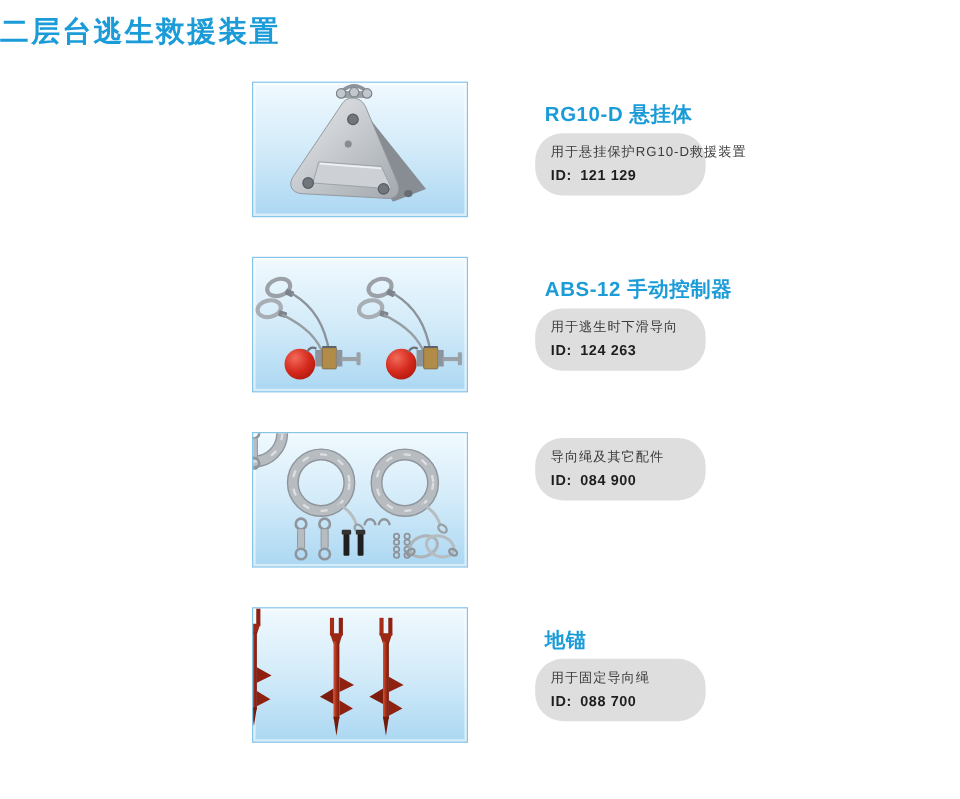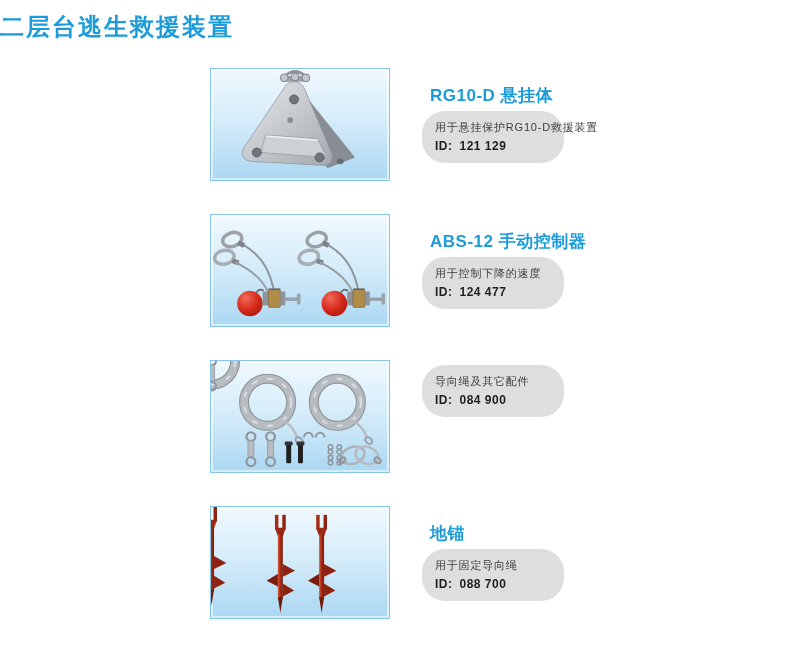--- a/index.html
+++ b/index.html
@@ -14,21 +14,21 @@
     font-size:24px; line-height:30px; font-weight:bold;
     color:#1b9cd8; letter-spacing:2px;
   }
   .page-subtitle {
     margin-top:2px; font-size:15px; line-height:18px;
     color:#1a1a1a; font-weight:bold; letter-spacing:0.5px;
   }
   .catalog { margin-top:26px; }
   .product-row {
     display:flex; align-items:flex-start;
-    margin:0 0 33px 210px; height:113px;
+    margin:0 0 33px 210px; height:113px;gap:24px;
   }
   .photo-box {
     flex:0 0 180px; width:180px; height:113px;
     border:1px solid #85c5ea;
     background:linear-gradient(180deg,#f0f9fe 0%,#d3ebf9 50%,#abd7f2 100%);
     box-shadow:inset 0 0 0 2px rgba(255,255,255,0.55);
   }
   .photo-box svg { display:block; width:100%; height:100%; }
   .product-info { margin-left:32px; width:172px; }
   .product-name {
@@ -122,23 +122,23 @@
             <rect x="74" y="84" width="14" height="3.5" fill="#9aa1a7"></rect>
             <rect x="87" y="80" width="3.5" height="11" rx="1" fill="#9aa1a7"></rect>
             <line x1="58" y1="75.5" x2="70" y2="75.5" stroke="#5d636a" stroke-width="1.5"></line>
           </g>
           <use href="#ctrl" x="86"></use>
         </svg>
       </div>
       <div class="product-info">
         <h2 class="product-name">ABS-12 手动控制器</h2>
         <div class="product-card">
-          <div class="product-desc">用于控制下降的速度</div>
-          <div class="product-id">
-            <span>ID:</span><span class="id-value">124 477</span>
+          <div class="product-desc">用于逃生时下滑导向</div>
+          <div class="product-id">
+            <span>ID:</span><span class="id-value">124 263</span>
           </div>
         </div>
       </div>
     </section>
 
     <section class="product-row">
       <div class="photo-box">
         <svg viewBox="0 0 180 113">
           <g id="coil">
             <circle r="24" fill="none" stroke="#b7bcc1" stroke-width="9"></circle>

